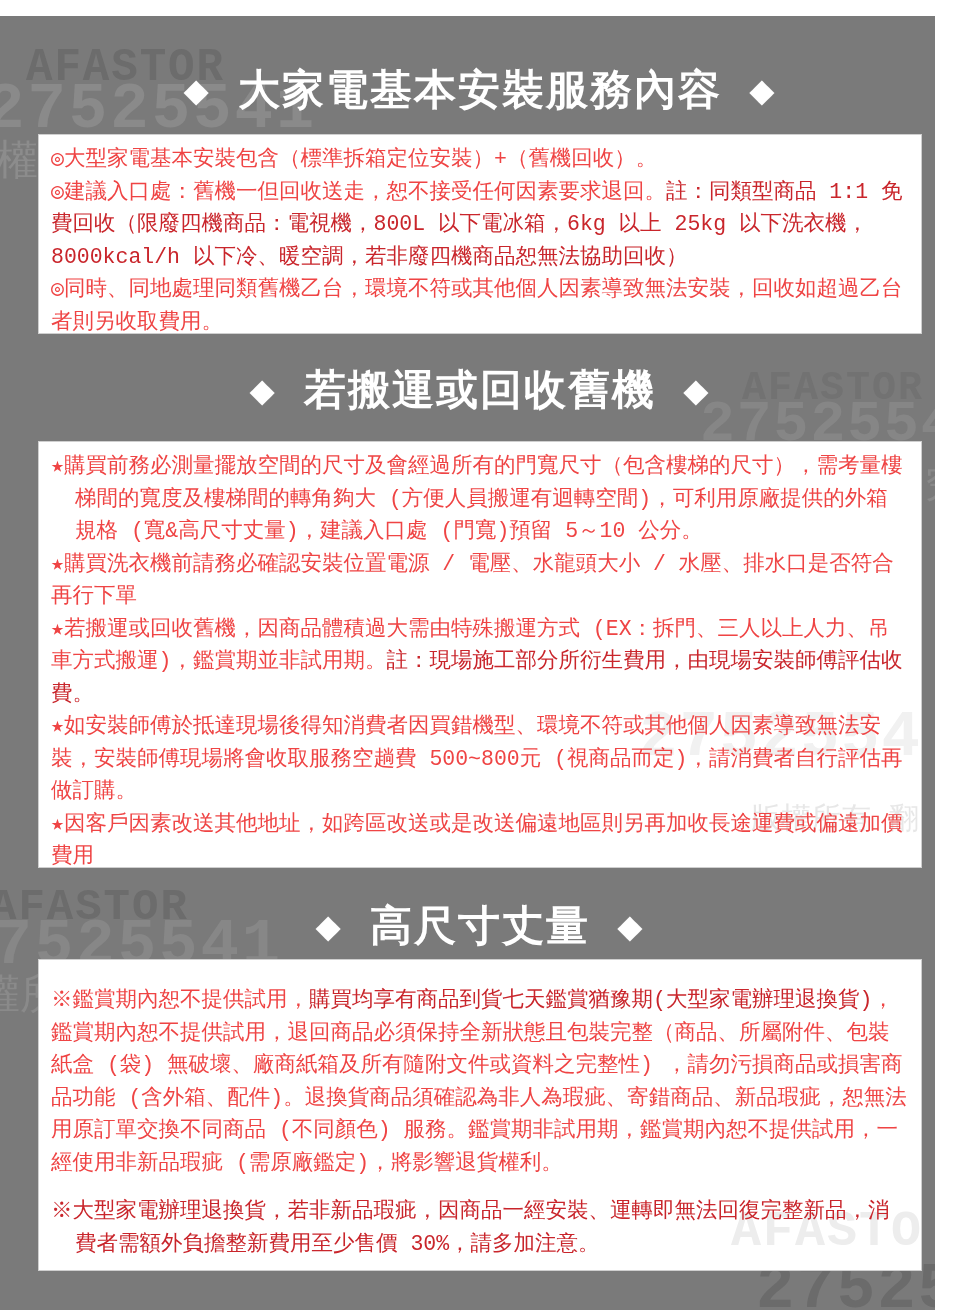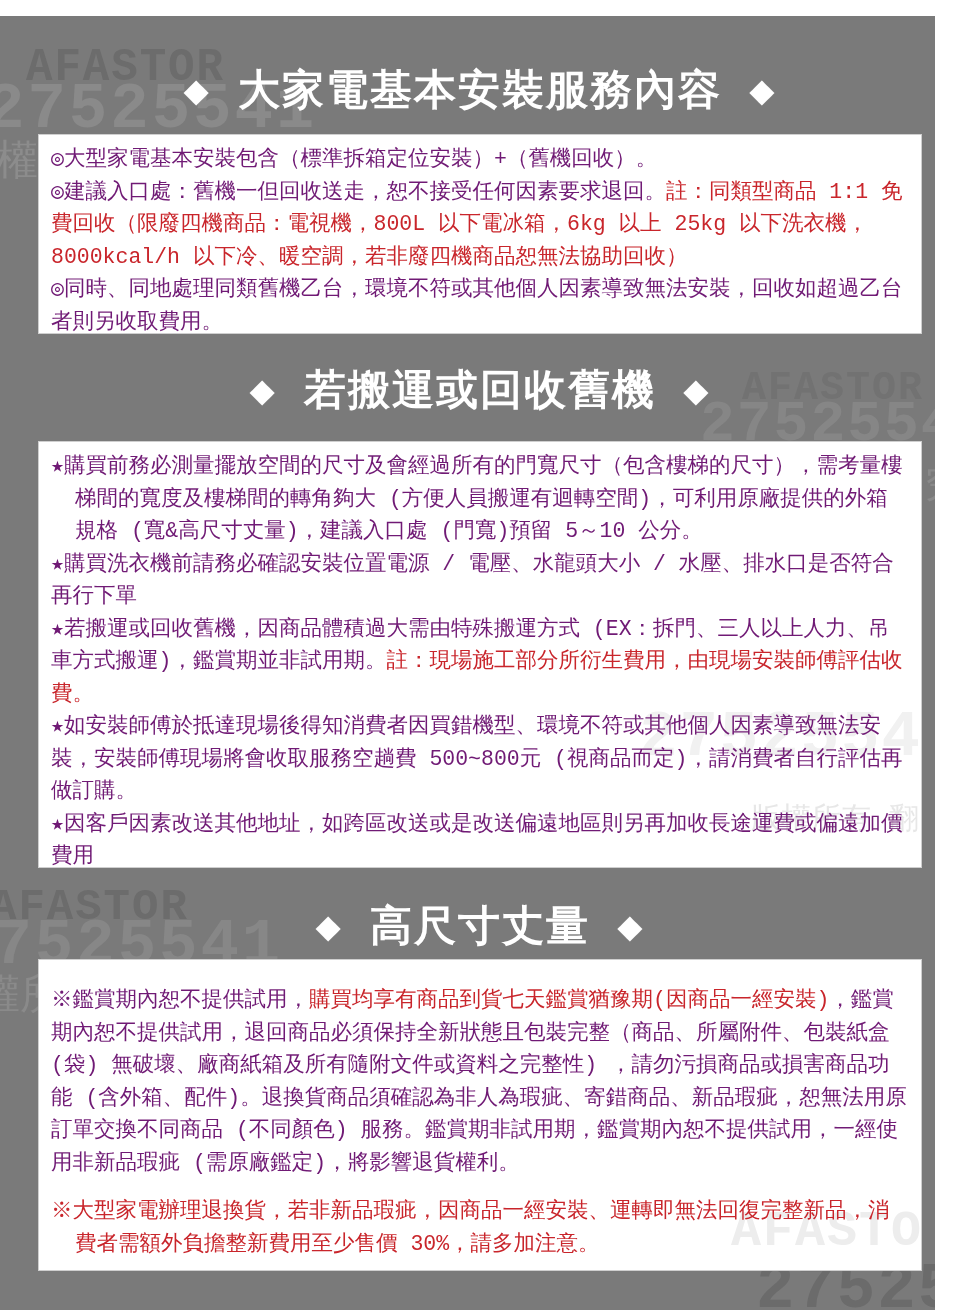--- a/index.html
+++ b/index.html
@@ -44,21 +44,21 @@
     padding:8px 14px 8px 12px;
   }
   .box1{top:118px; height:200px;}
   .box2{top:425px; height:427px;}
   .box3{top:943px; height:312px; padding-top:24px;}
   .box p{margin:0;}
   .box p.hang{padding-left:24px; text-indent:-24px;}
   .box p.indent{padding-left:28px;}
   .box p.gap{margin-top:16px;}
   .seg-red{color:#c9252b;}
-  .seg-black{color:#701a75;text-align:center;}
+  .seg-black{color:#ef4444;text-align:center;}
 </style>
 </head>
 <body>
 
 <div class="page">
 
   <span class="wm wm-dark wm-a1">AFASTOR</span>
   <span class="wm wm-n1">27525541</span>
   <span class="wm wm-c1">版權所有</span>
   <span class="wm wm-a2">AFASTOR</span>
@@ -83,17 +83,17 @@
   <p class="hang"><span class="seg-black">★購買前務必測量擺放空間的尺寸及會經過所有的門寬尺寸（包含樓梯的尺寸），需考量樓梯間的寬度及樓梯間的轉角夠大 (方便人員搬運有迴轉空間)，可利用原廠提供的外箱規格 (寬&amp;高尺寸丈量)，建議入口處 (門寬)預留 5～10 公分。</span></p>
       <p><span class="seg-black">★購買洗衣機前請務必確認安裝位置電源 / 電壓、水龍頭大小 / 水壓、排水口是否符合再行下單</span></p>
       <p><span class="seg-black">★若搬運或回收舊機，因商品體積過大需由特殊搬運方式  (EX：拆門、三人以上人力、吊車方式搬運)，鑑賞期並非試用期。</span><span class="seg-red">註：現場施工部分所衍生費用，由現場安裝師傅評估收費。</span></p>
       <p><span class="seg-black">★如安裝師傅於抵達現場後得知消費者因買錯機型、環境不符或其他個人因素導致無法安裝，安裝師傅現場將會收取服務空趟費 500~800元 (視商品而定)，請消費者自行評估再做訂購。</span></p>
       <p><span class="seg-black">★因客戶因素改送其他地址，如跨區改送或是改送偏遠地區則另再加收長途運費或偏遠加價費用</span></p>
     </div>
 
   <h1 class="sec-title t3">◆ 高尺寸丈量 ◆</h1>
   <div class="box box3">
     <span class="wm-in wm-b3a">AFASTOR</span>
-  <p><span class="seg-black">※鑑賞期內恕不提供試用，</span><span class="seg-red">購買均享有商品到貨七天鑑賞猶豫期(因商品一經安裝)</span><span class="seg-black">，鑑賞期內恕不提供試用，退回商品必須保持全新狀態且包裝完整（商品、所屬附件、包裝紙盒 (袋) 無破壞、廠商紙箱及所有隨附文件或資料之完整性) ，請勿污損商品或損害商品功能 (含外箱、配件)。退換貨商品須確認為非人為瑕疵、寄錯商品、新品瑕疵，恕無法用原訂單交換不同商品 (不同顏色) 服務。鑑賞期非試用期，鑑賞期內恕不提供試用，一經使用非新品瑕疵 (需原廠鑑定)，將影響退貨權利。</span></p>
+  <p><span class="seg-black">※鑑賞期內恕不提供試用，</span><span class="seg-red">購買均享有商品到貨七天鑑賞猶豫期(大型家電辦理退換貨)</span><span class="seg-black">，鑑賞期內恕不提供試用，退回商品必須保持全新狀態且包裝完整（商品、所屬附件、包裝紙盒 (袋) 無破壞、廠商紙箱及所有隨附文件或資料之完整性) ，請勿污損商品或損害商品功能 (含外箱、配件)。退換貨商品須確認為非人為瑕疵、寄錯商品、新品瑕疵，恕無法用原訂單交換不同商品 (不同顏色) 服務。鑑賞期非試用期，鑑賞期內恕不提供試用，一經使用非新品瑕疵 (需原廠鑑定)，將影響退貨權利。</span></p>
       <p class="hang gap"><span class="seg-red">※大型家電辦理退換貨，若非新品瑕疵，因商品一經安裝、運轉即無法回復完整新品，消費者需額外負擔整新費用至少售價 30%，請多加注意。</span></p>
     </div>
 
 </div>
 
 </body></html>

